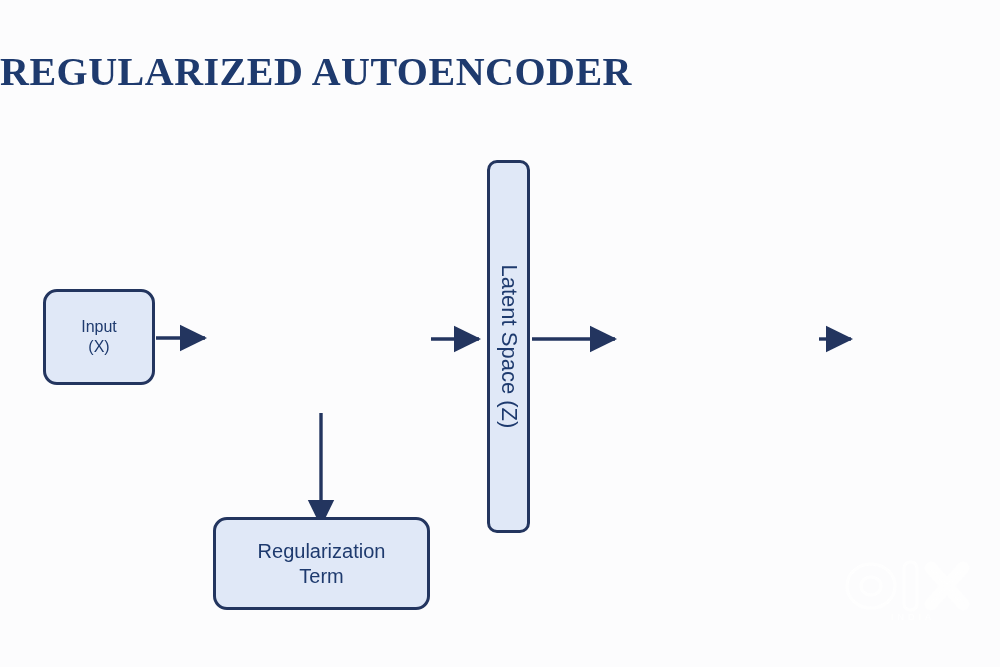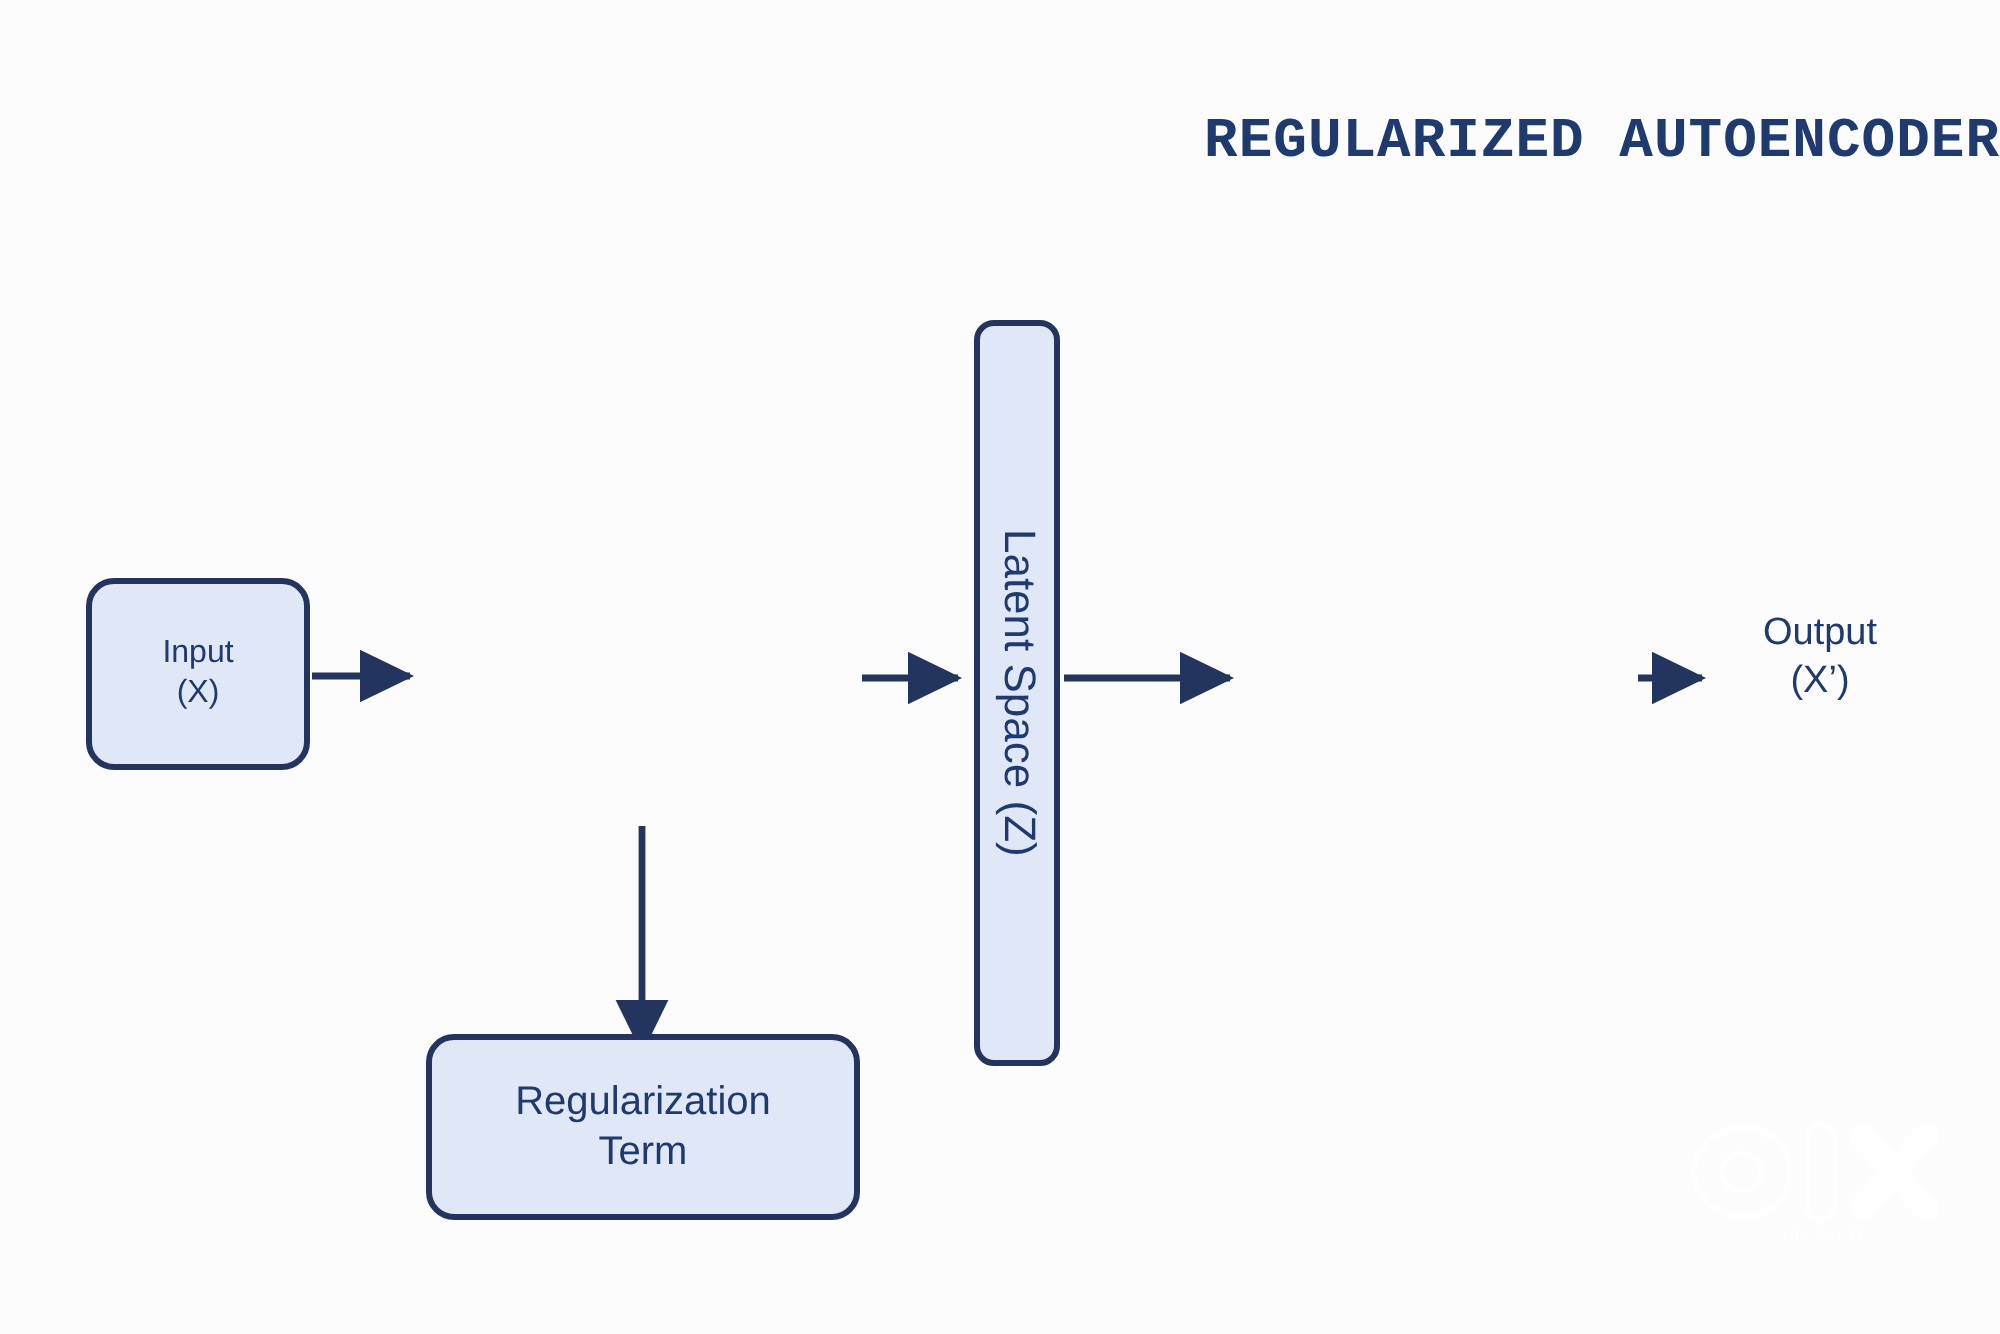--- a/index.html
+++ b/index.html
@@ -19,26 +19,26 @@
     height: 667px;
     background: #fcfcfd;
   }
 
   
   #diagram-title {
     position: absolute;
     left: 0;
     top: 50px;
     width: 1000px;
-    text-align: right;
-    font-size: 28px;
+    text-align: left;
+    font-size: 40px;
     font-weight: bold;
     letter-spacing: 0.5px;
     color: #1e3a6e;
-    font-family: Liberation Mono, monospace;
+    font-family: Liberation Serif, serif;
     line-height: 44px;
     user-select: none;
   }
 
   
   .node {
     position: absolute;
     box-sizing: border-box;
     background: #e0e8f7;
     border: 3px solid #23355f;
@@ -197,24 +197,20 @@
   </div>
 
 
   <div class="node" id="node-regularization">
     <div>
       <span>Regularization</span><br>
       <span>Term</span>
     </div>
   </div>
 
-  <div id="label-output">
-    <span>Output</span><br>
-    <span>(X’)</span>
-  </div>
 
   <div id="watermark">
     <svg width="140" height="60" viewBox="0 0 140 60" xmlns="http://www.w3.org/2000/svg">
       <ellipse cx="28" cy="30" rx="24" ry="22" fill="none" stroke="#ffffff" stroke-width="3"></ellipse>
       <ellipse cx="28" cy="30" rx="10" ry="9" fill="none" stroke="#ffffff" stroke-width="3"></ellipse>
       <rect x="61" y="6" width="13" height="48" rx="6" fill="none" stroke="#ffffff" stroke-width="3"></rect>
       <path d="M88 12 L104 30 L88 48 M120 12 L104 30 L120 48" fill="none" stroke="#ffffff" stroke-width="13" stroke-linecap="round" stroke-linejoin="round" opacity="0.55"></path>
       <path d="M88 12 L104 30 L88 48 M120 12 L104 30 L120 48" fill="none" stroke="#ffffff" stroke-width="3" stroke-linecap="round" stroke-linejoin="round"></path>
     </svg>
     <div class="wm-text">INDIA</div>

